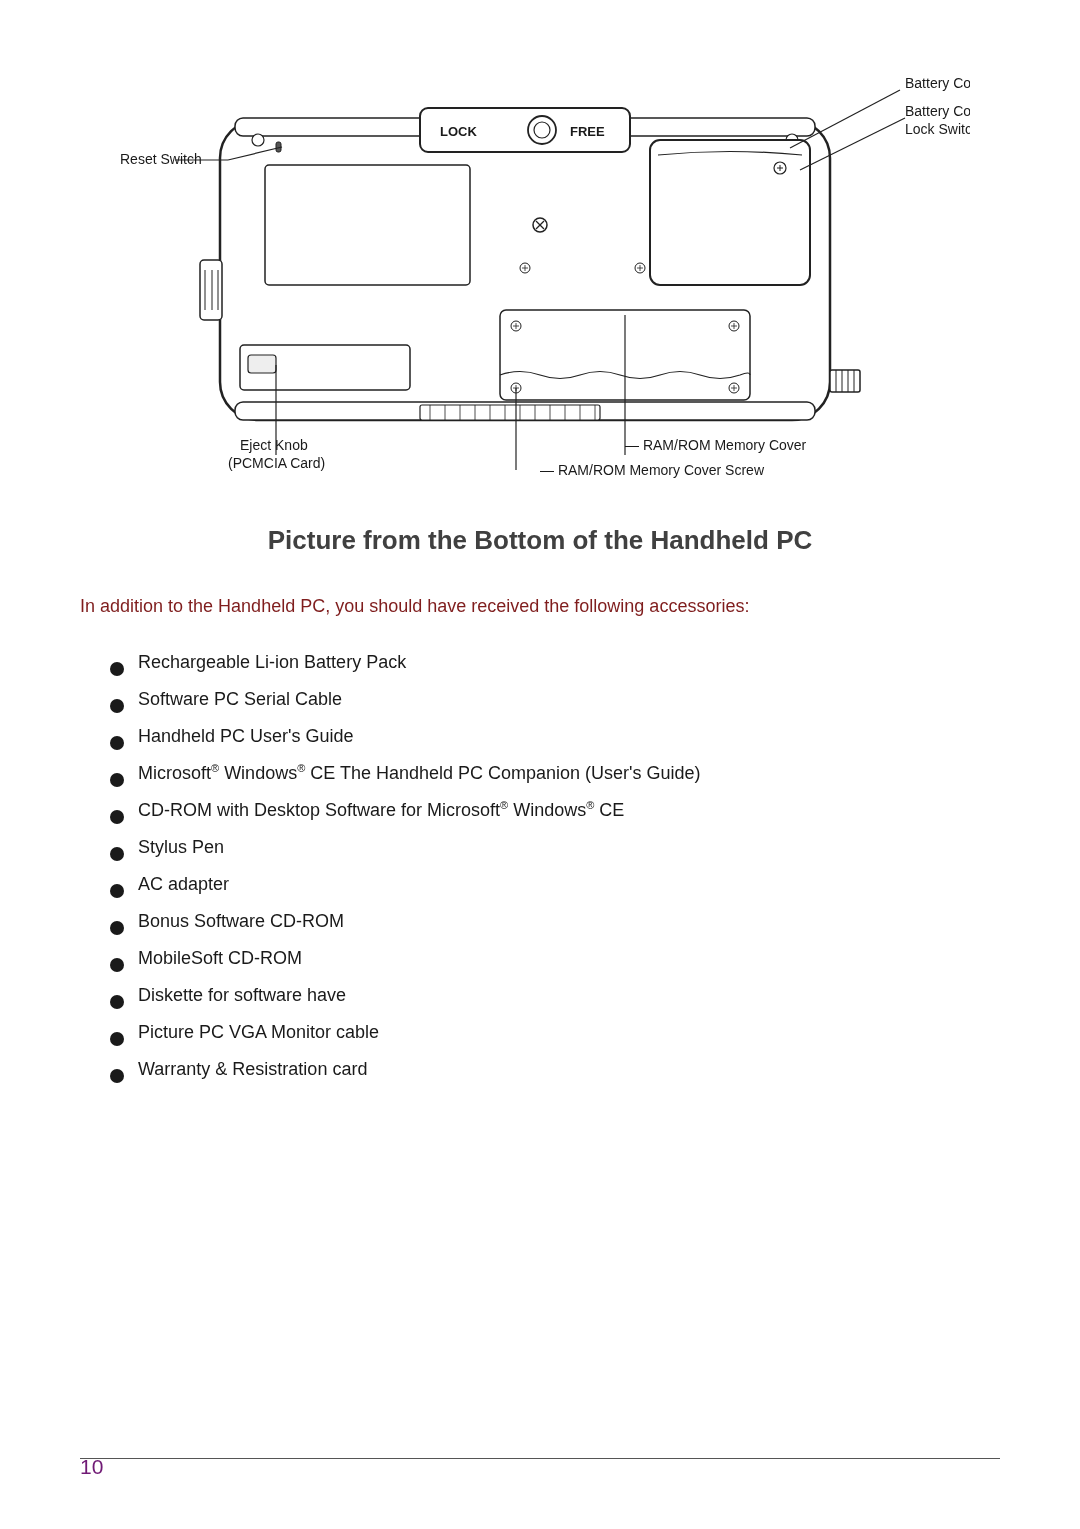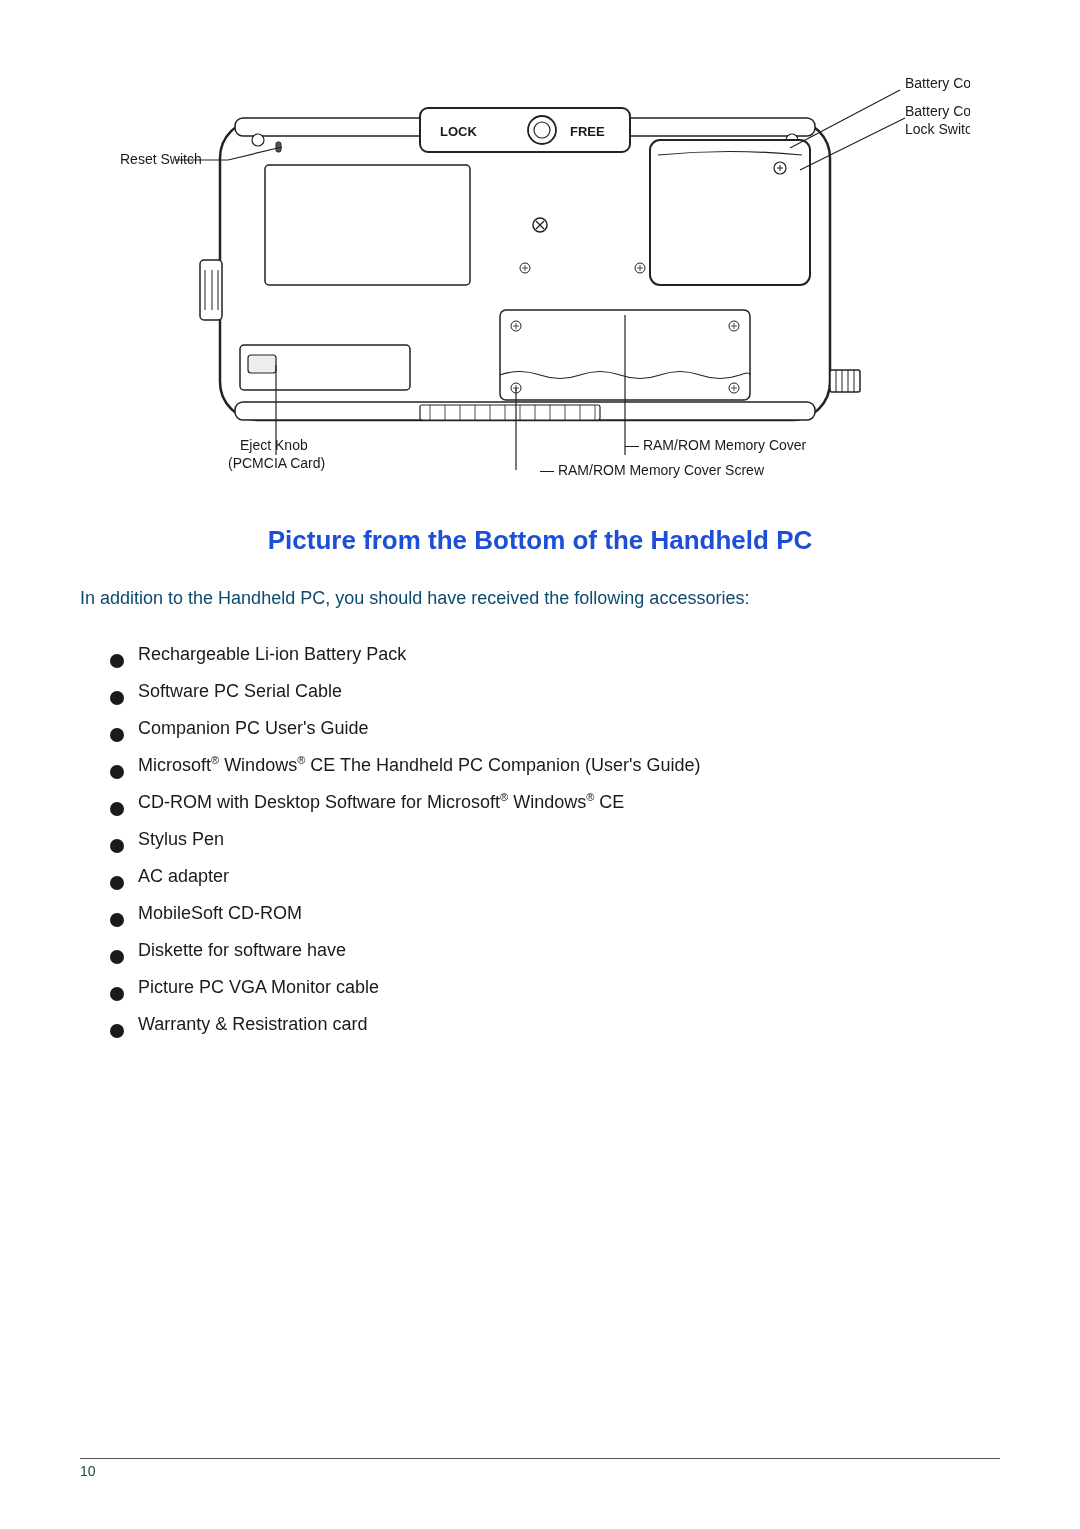--- a/index.html
+++ b/index.html
@@ -32,31 +32,31 @@
     .diagram-svg-wrapper {
       width: 860px;
       position: relative;
     }
 
     
     .diagram-caption {
       text-align: center;
       font-size: 26px;
       font-weight: bold;
-      margin-bottom: 28px;
+      margin-bottom: 36px;
       margin-top: 10px;
-      color: #1d4ed8;
+      color: #404040;
     }
 
     
     .body-text {
       font-size: 18px;
       line-height: 1.6;
       margin-bottom: 28px;
-      color: #0c4a6e;
+      color: #7f1d1d;
     }
 
     
     .bullet-list {
       list-style: none;
       padding-left: 30px;
     }
 
     .bullet-list li {
       display: flex;
@@ -75,22 +75,22 @@
       margin-right: 14px;
       margin-top: 4px;
       flex-shrink: 0;
     }
 
     
     .page-number {
       position: absolute;
       bottom: 50px;
       left: 80px;
-      font-size: 14px;
-      color: #14532d;
+      font-size: 21px;
+      color: #701a75;
     }
 
     .bottom-rule {
       position: absolute;
       bottom: 70px;
       left: 80px;
       right: 80px;
       border: none;
       border-top: 1px solid #555;
     }
@@ -230,37 +230,41 @@
   <li>
         <span class="bullet-dot"></span>
         <span>Rechargeable Li-ion Battery Pack</span>
       </li>
       <li>
         <span class="bullet-dot"></span>
         <span>Software PC Serial Cable</span>
       </li>
       <li>
         <span class="bullet-dot"></span>
-        <span>Companion PC User's Guide</span>
+        <span>Handheld PC User's Guide</span>
       </li>
       <li>
         <span class="bullet-dot"></span>
         <span>Microsoft<sup>®</sup> Windows<sup>®</sup> CE The Handheld PC Companion (User's Guide)</span>
       </li>
       <li>
         <span class="bullet-dot"></span>
         <span>CD-ROM with Desktop Software for Microsoft<sup>®</sup> Windows<sup>®</sup> CE</span>
       </li>
       <li>
         <span class="bullet-dot"></span>
         <span>Stylus Pen</span>
       </li>
       <li>
         <span class="bullet-dot"></span>
         <span>AC adapter</span>
+      </li>
+      <li>
+        <span class="bullet-dot"></span>
+        <span>Bonus Software CD-ROM</span>
       </li>
       <li>
         <span class="bullet-dot"></span>
         <span>MobileSoft CD-ROM</span>
       </li>
       <li>
         <span class="bullet-dot"></span>
         <span>Diskette for software have</span>
       </li>
       <li>

